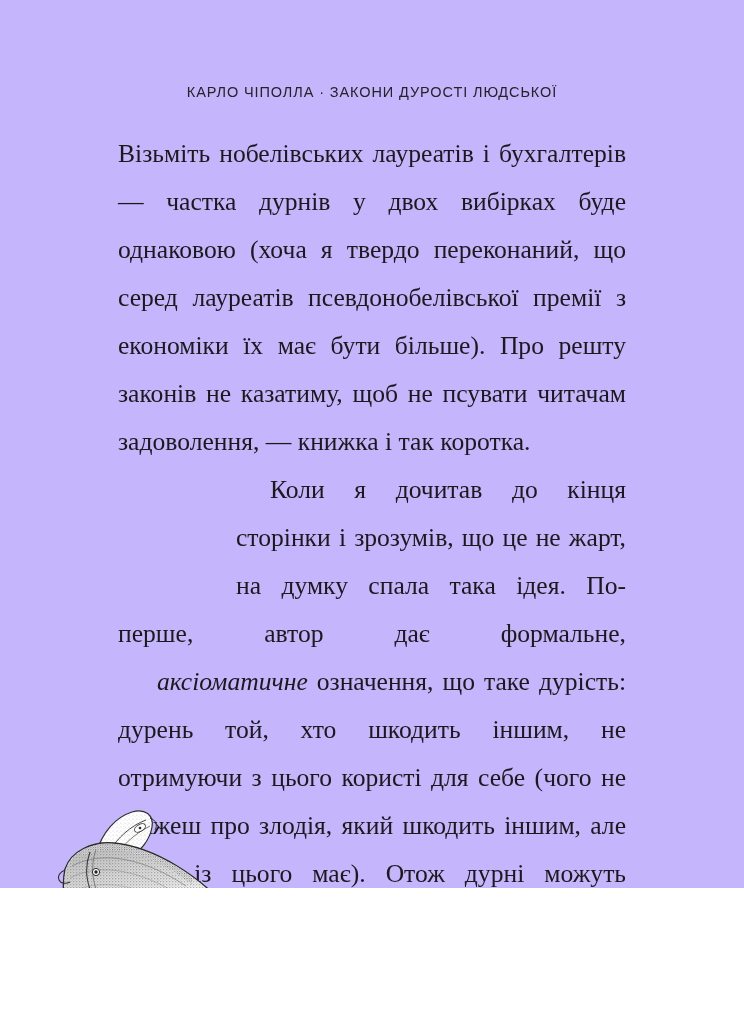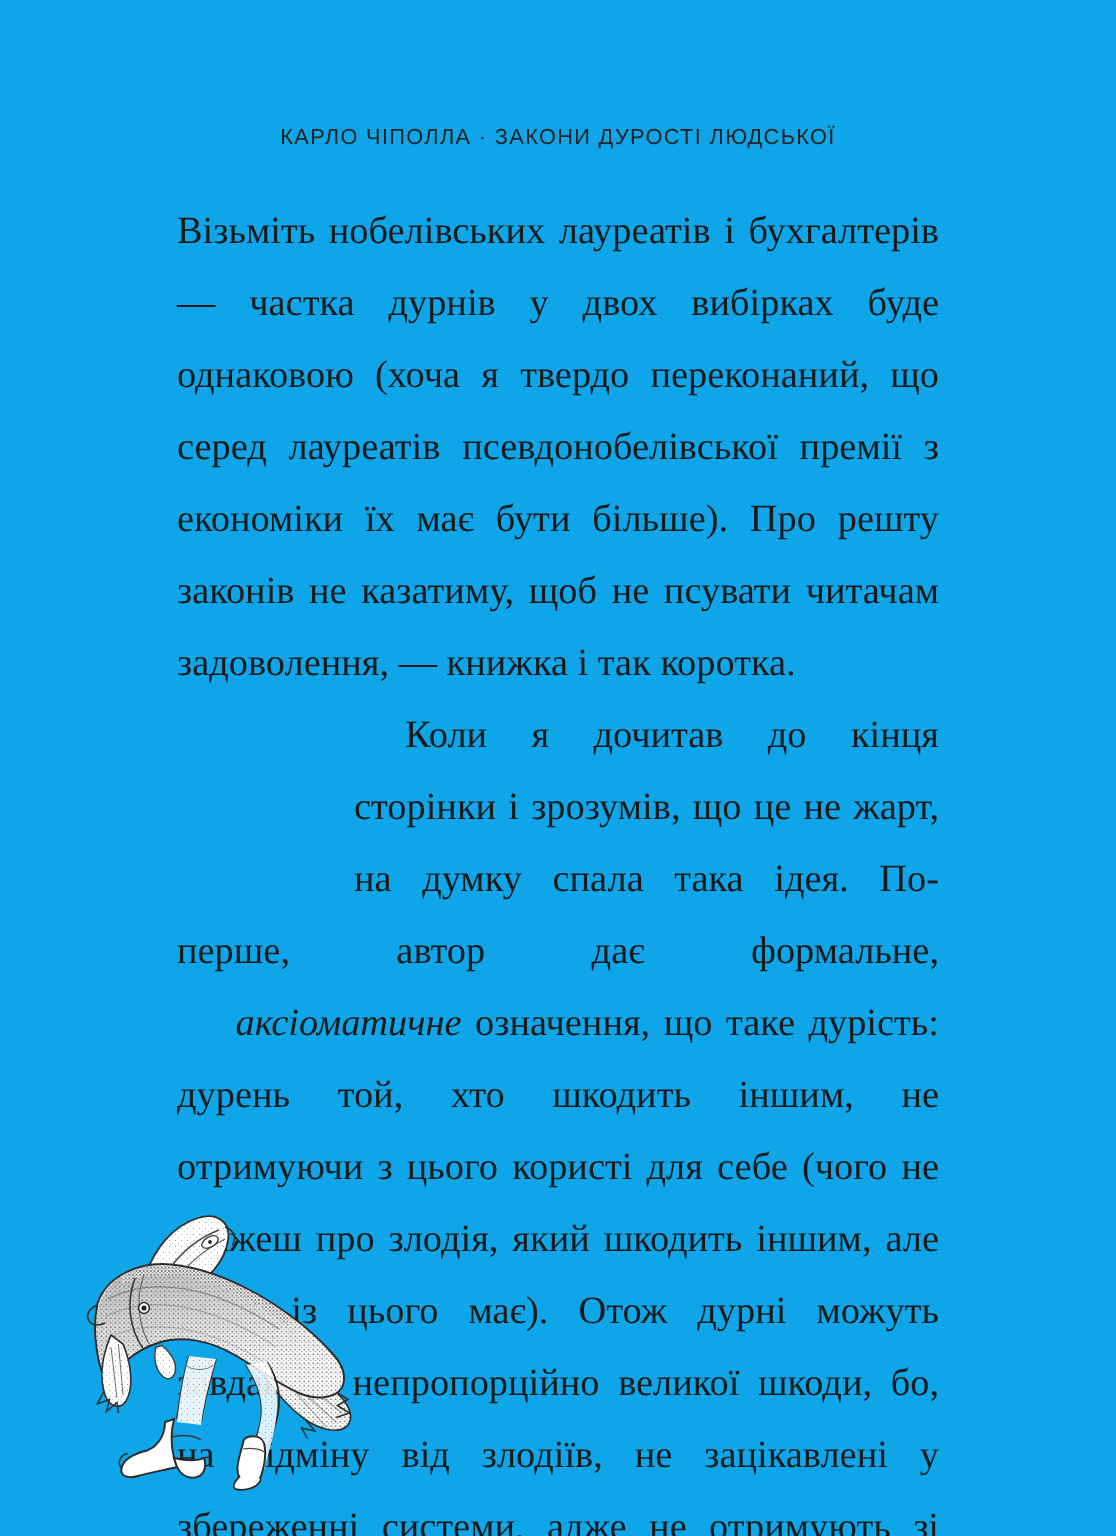--- a/index.html
+++ b/index.html
@@ -4,22 +4,22 @@
 <title>Book page</title>
 <style>
   html, body {
     margin: 0;
     padding: 0;
     background: #ffffff;
   }
   #page {
     position: relative;
     width: 744px;
-    height: 1024px;
-    background: #0ea5e9;
+    height: 888px;
+    background: #c4b5fd;
     overflow: hidden;
     font-family: "Liberation Serif", "DejaVu Serif", serif;
     color: #1a1a1a;
   }
 
   
   .running-head {
     position: absolute;
     top: 82px;
     left: 0;

